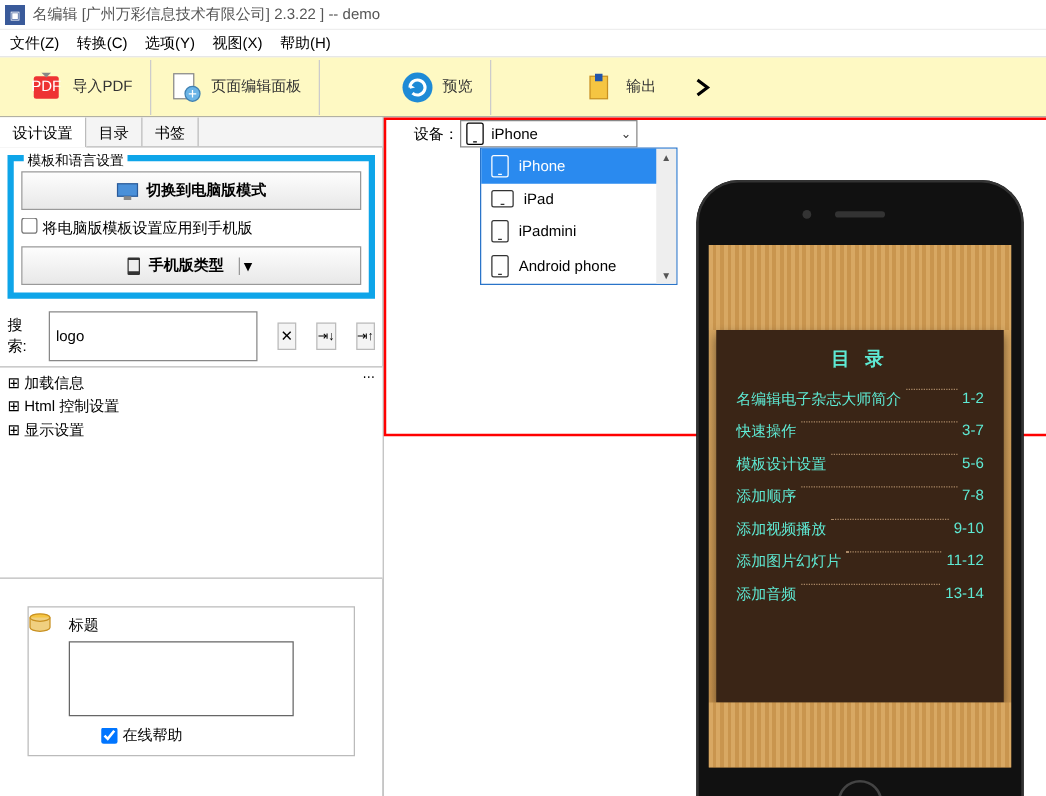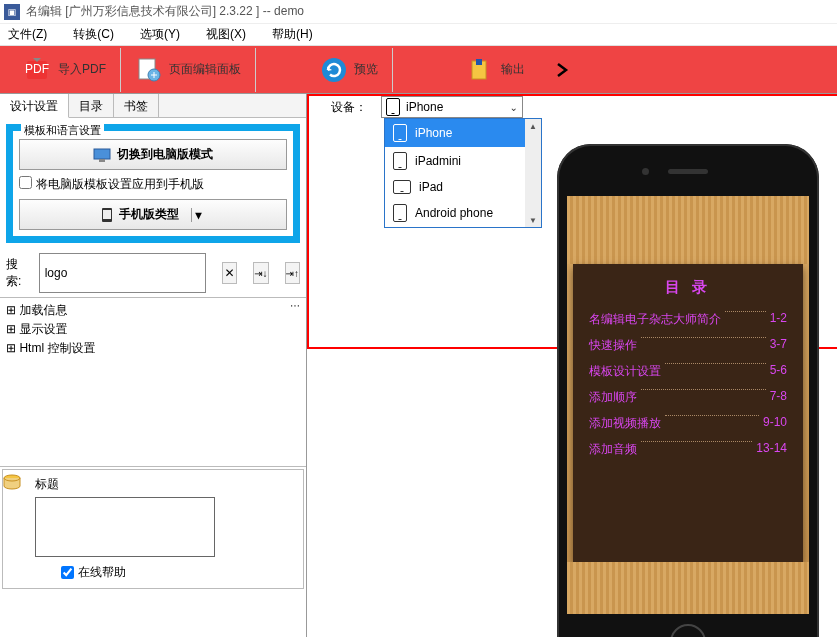--- a/index.html
+++ b/index.html
@@ -2,82 +2,82 @@
 <html><head>
 <meta charset="utf-8">
 <style>
 * { box-sizing: border-box; margin: 0; padding: 0; font-family: "Microsoft YaHei", Arial, sans-serif; font-size: 12px; }
 body { background: #fff; width: 837px; height: 637px; overflow: hidden; position: relative; }
 
 .titlebar { height: 24px; background: #fff; display: flex; align-items: center; padding: 0 4px; border-bottom: 1px solid #eee; }
 .titlebar .logo { width: 16px; height: 16px; background: #3a5a9a; margin-right: 6px; display: flex; align-items: center; justify-content: center; color: #fff; font-size: 9px; }
 .titlebar .title { color: #555; }
 
-.menubar { height: 22px; background: #fff; display: flex; align-items: center; padding: 0 8px; gap: 26px; border-bottom: 1px solid #e0e0e0; }
+.menubar { height: 22px; background: #fff; display: flex; align-items: center; padding: 0 8px; gap: 14px; border-bottom: 1px solid #e0e0e0; }
 .menubar span { color: #000; cursor: default; }
 
-.toolbar { height: 48px; background: #ef4444; display: flex; align-items: center; border-bottom: 1px solid #999; padding: 0 10px; }
+.toolbar { height: 48px; background: #fef9c3; display: flex; align-items: center; border-bottom: 1px solid #999; padding: 0 10px; }
 .tool-group { display: flex; align-items: center; gap: 6px; height: 100%; padding: 0 14px; }
 .tool-sep { width: 1px; height: 44px; background: #ccc; }
 .tool-icon { width: 28px; height: 28px; display: flex; align-items: center; justify-content: center; }
 .tool-label { color: #333; }
 
 .main { display: flex; height: 543px; }
 .left-panel { width: 307px; background: #fff; border-right: 1px solid #999; display: flex; flex-direction: column; }
 
 .panel-tabs { display: flex; height: 24px; border-bottom: 1px solid #bbb; background: #f4f4f4; }
 .panel-tab { padding: 4px 10px; border-right: 1px solid #bbb; cursor: default; }
 .panel-tab.active { background: #fff; border-bottom: 1px solid #fff; margin-bottom: -1px; }
 
-.group-box { margin: 6px; border: 7px solid #0ea5e9; padding: 8px 6px 6px; position: relative; }
+.group-box { margin: 6px; border: 5px solid #0ea5e9; padding: 8px 6px 6px; position: relative; }
 .group-box .legend { position: absolute; top: -8px; left: 8px; background: #fff; padding: 0 3px; font-size: 11px; }
 
 .btn { background: linear-gradient(#fdfdfd,#e8e8e8); border: 1px solid #999; padding: 6px 8px; display: inline-flex; align-items: center; gap: 6px; cursor: default; }
 .btn-full { width: 100%; justify-content: center; font-weight: bold; font-size: 13px; }
 .checkbox-row { display: flex; align-items: flex-start; gap: 4px; margin: 6px 0; }
 .row2 { display: flex; gap: 10px; margin-top: 6px; border-radius: 11px; }
 .row2 .btn { flex: 1; justify-content: center; font-weight: bold; position: relative; }
 .dropdown-caret { width: 14px; border-left: 1px solid #999; display: flex; align-items: center; justify-content: center; margin-left: 6px; }
 
 .search-row { display: flex; align-items: center; gap: 16px; padding: 4px 6px; }
 .search-row input { flex: 1; border: 1px solid #888; padding: 3px 5px; height: 40px; }
 .sbtn { width: 24px; height: 22px; border: 1px solid #bbb; background: #f4f4f4; display: flex; align-items: center; justify-content: center; cursor: default; }
 
 .tree { border-top: 1px solid #bbb; border-bottom: 1px solid #bbb; padding: 3px 6px; background: #fff; height: 170px; overflow: auto; position: relative; }
 .tree-row { padding: 1px 0; }
 .tree-more { position: absolute; top: 2px; right: 4px; font-size: 10px; letter-spacing: 2px; }
 
-.prop-area { height: 120px; border: 1px solid #bbb; margin: 2px; padding: 6px; position: relative; }
+.prop-area { height: 120px; border: 1px solid #bbb; margin: 22px; padding: 6px; position: relative; }
 .prop-icon { position: absolute; left: -2px; top: 2px; width: 24px; height: 24px; }
 .prop-label { margin-left: 26px; }
 .prop-text { margin-left: 26px; margin-top: 4px; width: 180px; height: 60px; border: 1px solid #666; resize: none; }
 .prop-check { display:flex; gap:4px; margin-left:52px; margin-top:4px; align-items:center; }
 
 .right-panel { flex: 1; position: relative; background: #fff; }
-.device-bar { height: 26px; display: flex; align-items: center; padding-left: 24px; gap: 14px; border-bottom: none; }
+.device-bar { height: 26px; display: flex; align-items: center; padding-left: 24px; gap: 1px; border-bottom: none; }
 .device-combo { width: 142px; height: 22px; border: 1px solid #888; display: flex; align-items: center; padding: 0 4px; gap: 6px; background: #fff; }
 .combo-caret { margin-left: auto; color: #333; font-size: 10px; }
 
 .dropdown-list { position: absolute; top: 24px; left: 77px; width: 158px; border: 1px solid #2a74c9; background: #fff; z-index: 10; }
 .dropdown-item { display: flex; align-items: center; gap: 8px; padding: 5px 8px; }
 .dropdown-item.selected { background: #2a8aef; color: #fff; }
 .dd-scroll { position: absolute; right: 0; top: 0; bottom: 0; width: 16px; background: #eee; display:flex; flex-direction:column; }
 .dd-scroll .arr { height: 14px; display:flex; align-items:center; justify-content:center; font-size:8px; color:#555; }
 
 .red-box { position: absolute; left: 0px; top: 0px; width: 538px; height: 255px; border: 2px solid #f00; pointer-events: none; }
 
 .phone-wrap { position: absolute; right: 18px; top: 50px; width: 262px; height: 480px; }
 .phone { width: 262px; height: 530px; background: #111; border-radius: 34px; padding: 52px 10px 60px; position: relative; box-shadow: inset 0 0 0 2px #333; }
 .speaker { position: absolute; top: 25px; left: 50%; transform: translateX(-50%); width: 40px; height: 5px; background: #333; border-radius: 3px; }
 .cam { position: absolute; top: 24px; left: 85px; width: 7px; height: 7px; background: #333; border-radius: 50%; }
 .home { position: absolute; bottom: 14px; left: 50%; transform: translateX(-50%); width: 36px; height: 36px; border: 2px solid #444; border-radius: 50%; }
 .screen { width: 100%; height: 100%; background: linear-gradient(#d8a863,#c8934d); position: relative; overflow: hidden; }
 .wood-top { height: 68px; background: repeating-linear-gradient(90deg,#d8a863 0 3px,#c9954e 3px 6px); }
 .wood-bottom { position: absolute; bottom: 0; height: 52px; left:0; right:0; background: repeating-linear-gradient(90deg,#d8a863 0 3px,#c9954e 3px 6px); }
-.book { position: absolute; top: 68px; left: 6px; right: 6px; bottom: 52px; background: #3a2516; box-shadow: 0 4px 8px rgba(0,0,0,.5); padding: 14px 16px; color: #d946ef; }
+.book { position: absolute; top: 68px; left: 6px; right: 6px; bottom: 52px; background: #3a2516; box-shadow: 0 4px 8px rgba(0,0,0,.5); padding: 14px 16px; color: #5eead4; }
 .book h3 { text-align: center; font-size: 15px; font-weight: bold; margin-bottom: 14px; letter-spacing: 4px; }
 .toc-row { display: flex; font-size: 9px; margin: 9px 0; align-items:flex-start; white-space:nowrap; }
 .toc-dots { flex: 1; border-bottom: 1px dotted #aa8866; margin: 0 4px; height: 1px; }
 
 .device-small-icon { width:14px; height:18px; border:1.5px solid currentColor; border-radius:2px; display:inline-block; position:relative; }
 .device-small-icon.wide { width:18px; height:14px; }
 .device-small-icon::after{content:''; position:absolute; bottom:1px; left:50%; transform:translateX(-50%); width:3px; height:1.5px; background:currentColor;}
 </style>
 </head>
 <body>
@@ -188,22 +188,22 @@
           <span style="font-size:10px;">⇥↓</span>
         </div>
       <div class="sbtn">
           <span style="font-size:10px;">⇥↑</span>
         </div>
     </div>
 
     <div class="tree">
       <div class="tree-more">⋯</div>
       <div class="tree-row">⊞ <span>加载信息</span></div>
+      <div class="tree-row">⊞ <span>Html 控制设置</span></div>
       <div class="tree-row">⊞ <span>显示设置</span></div>
-      <div class="tree-row">⊞ <span>Html 控制设置</span></div>
     </div>
 
     <div class="prop-area">
       <div class="prop-icon">
         <svg width="22" height="22">
             <ellipse cx="11" cy="6" rx="8" ry="3" fill="#f5c542"></ellipse>
             <path d="M3 6 v8 a8 3 0 0 0 16 0 v-8" fill="#f0d080" stroke="#c89020"></path>
             <ellipse cx="11" cy="6" rx="8" ry="3" fill="none" stroke="#c89020"></ellipse>
           </svg>
       </div>
@@ -225,26 +225,26 @@
         <span class="combo-caret">⌄</span>
       </div>
     </div>
 
     <div class="dropdown-list">
       <div class="dropdown-item selected">
         <span class="device-small-icon" style="color:#fff;"></span>
         <span>iPhone</span>
       </div>
       <div class="dropdown-item">
+        <span class="device-small-icon wide" style="color:#333;"></span>
+        <span>iPad</span>
+      </div>
+      <div class="dropdown-item">
         <span class="device-small-icon" style="color:#333;"></span>
         <span>iPadmini</span>
-      </div>
-      <div class="dropdown-item">
-        <span class="device-small-icon wide" style="color:#333;"></span>
-        <span>iPad</span>
       </div>
       <div class="dropdown-item">
         <span class="device-small-icon" style="color:#333;"></span>
         <span>Android phone</span>
       </div>
       <div class="dd-scroll">
         <div class="arr">▲</div>
         <div style="flex:1"></div>
         <div class="arr">▼</div>
       </div>
@@ -280,20 +280,25 @@
                   <span>添加顺序</span>
                   <span class="toc-dots"></span>
                   <span>7-8</span>
                 </div>
                 <div class="toc-row">
                   <span>添加视频播放</span>
                   <span class="toc-dots"></span>
                   <span>9-10</span>
                 </div>
                 <div class="toc-row">
+                  <span>添加图片幻灯片</span>
+                  <span class="toc-dots"></span>
+                  <span>11-12</span>
+                </div>
+                <div class="toc-row">
                   <span>添加音频</span>
                   <span class="toc-dots"></span>
                   <span>13-14</span>
                 </div>
               </div>
           </div>
           <div class="wood-bottom"></div>
         </div>
         <div class="home"></div>
       </div>

